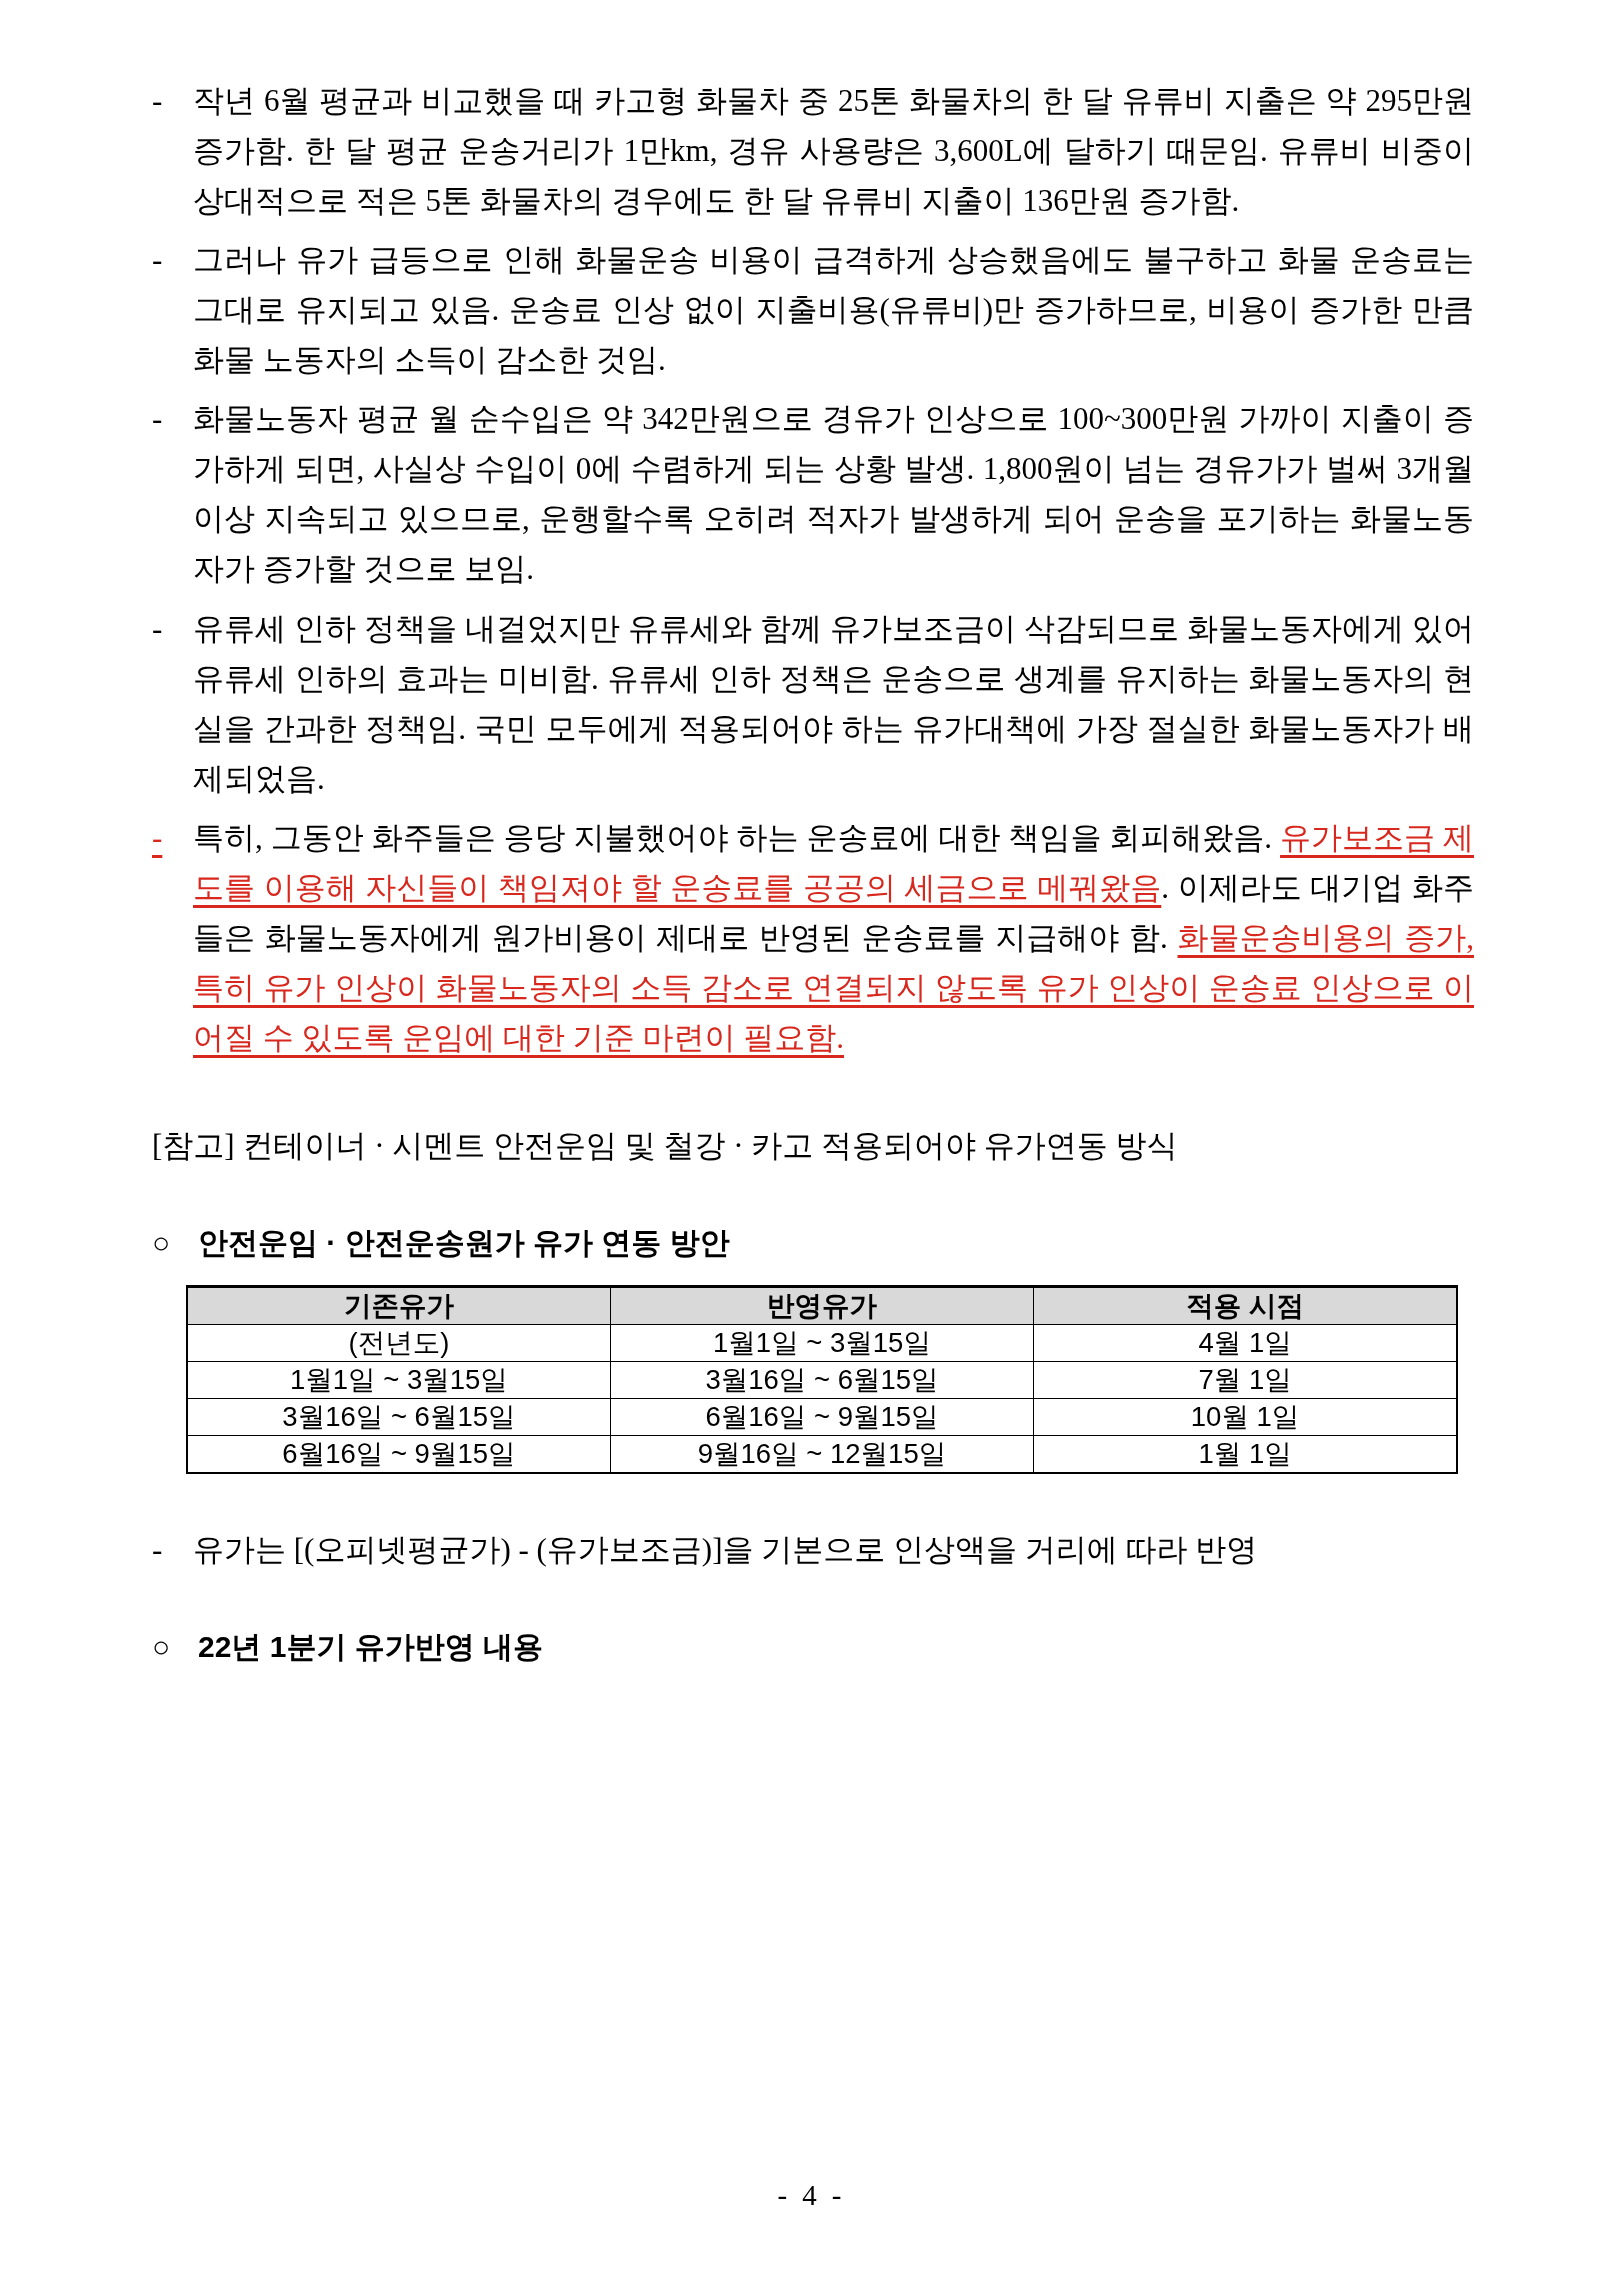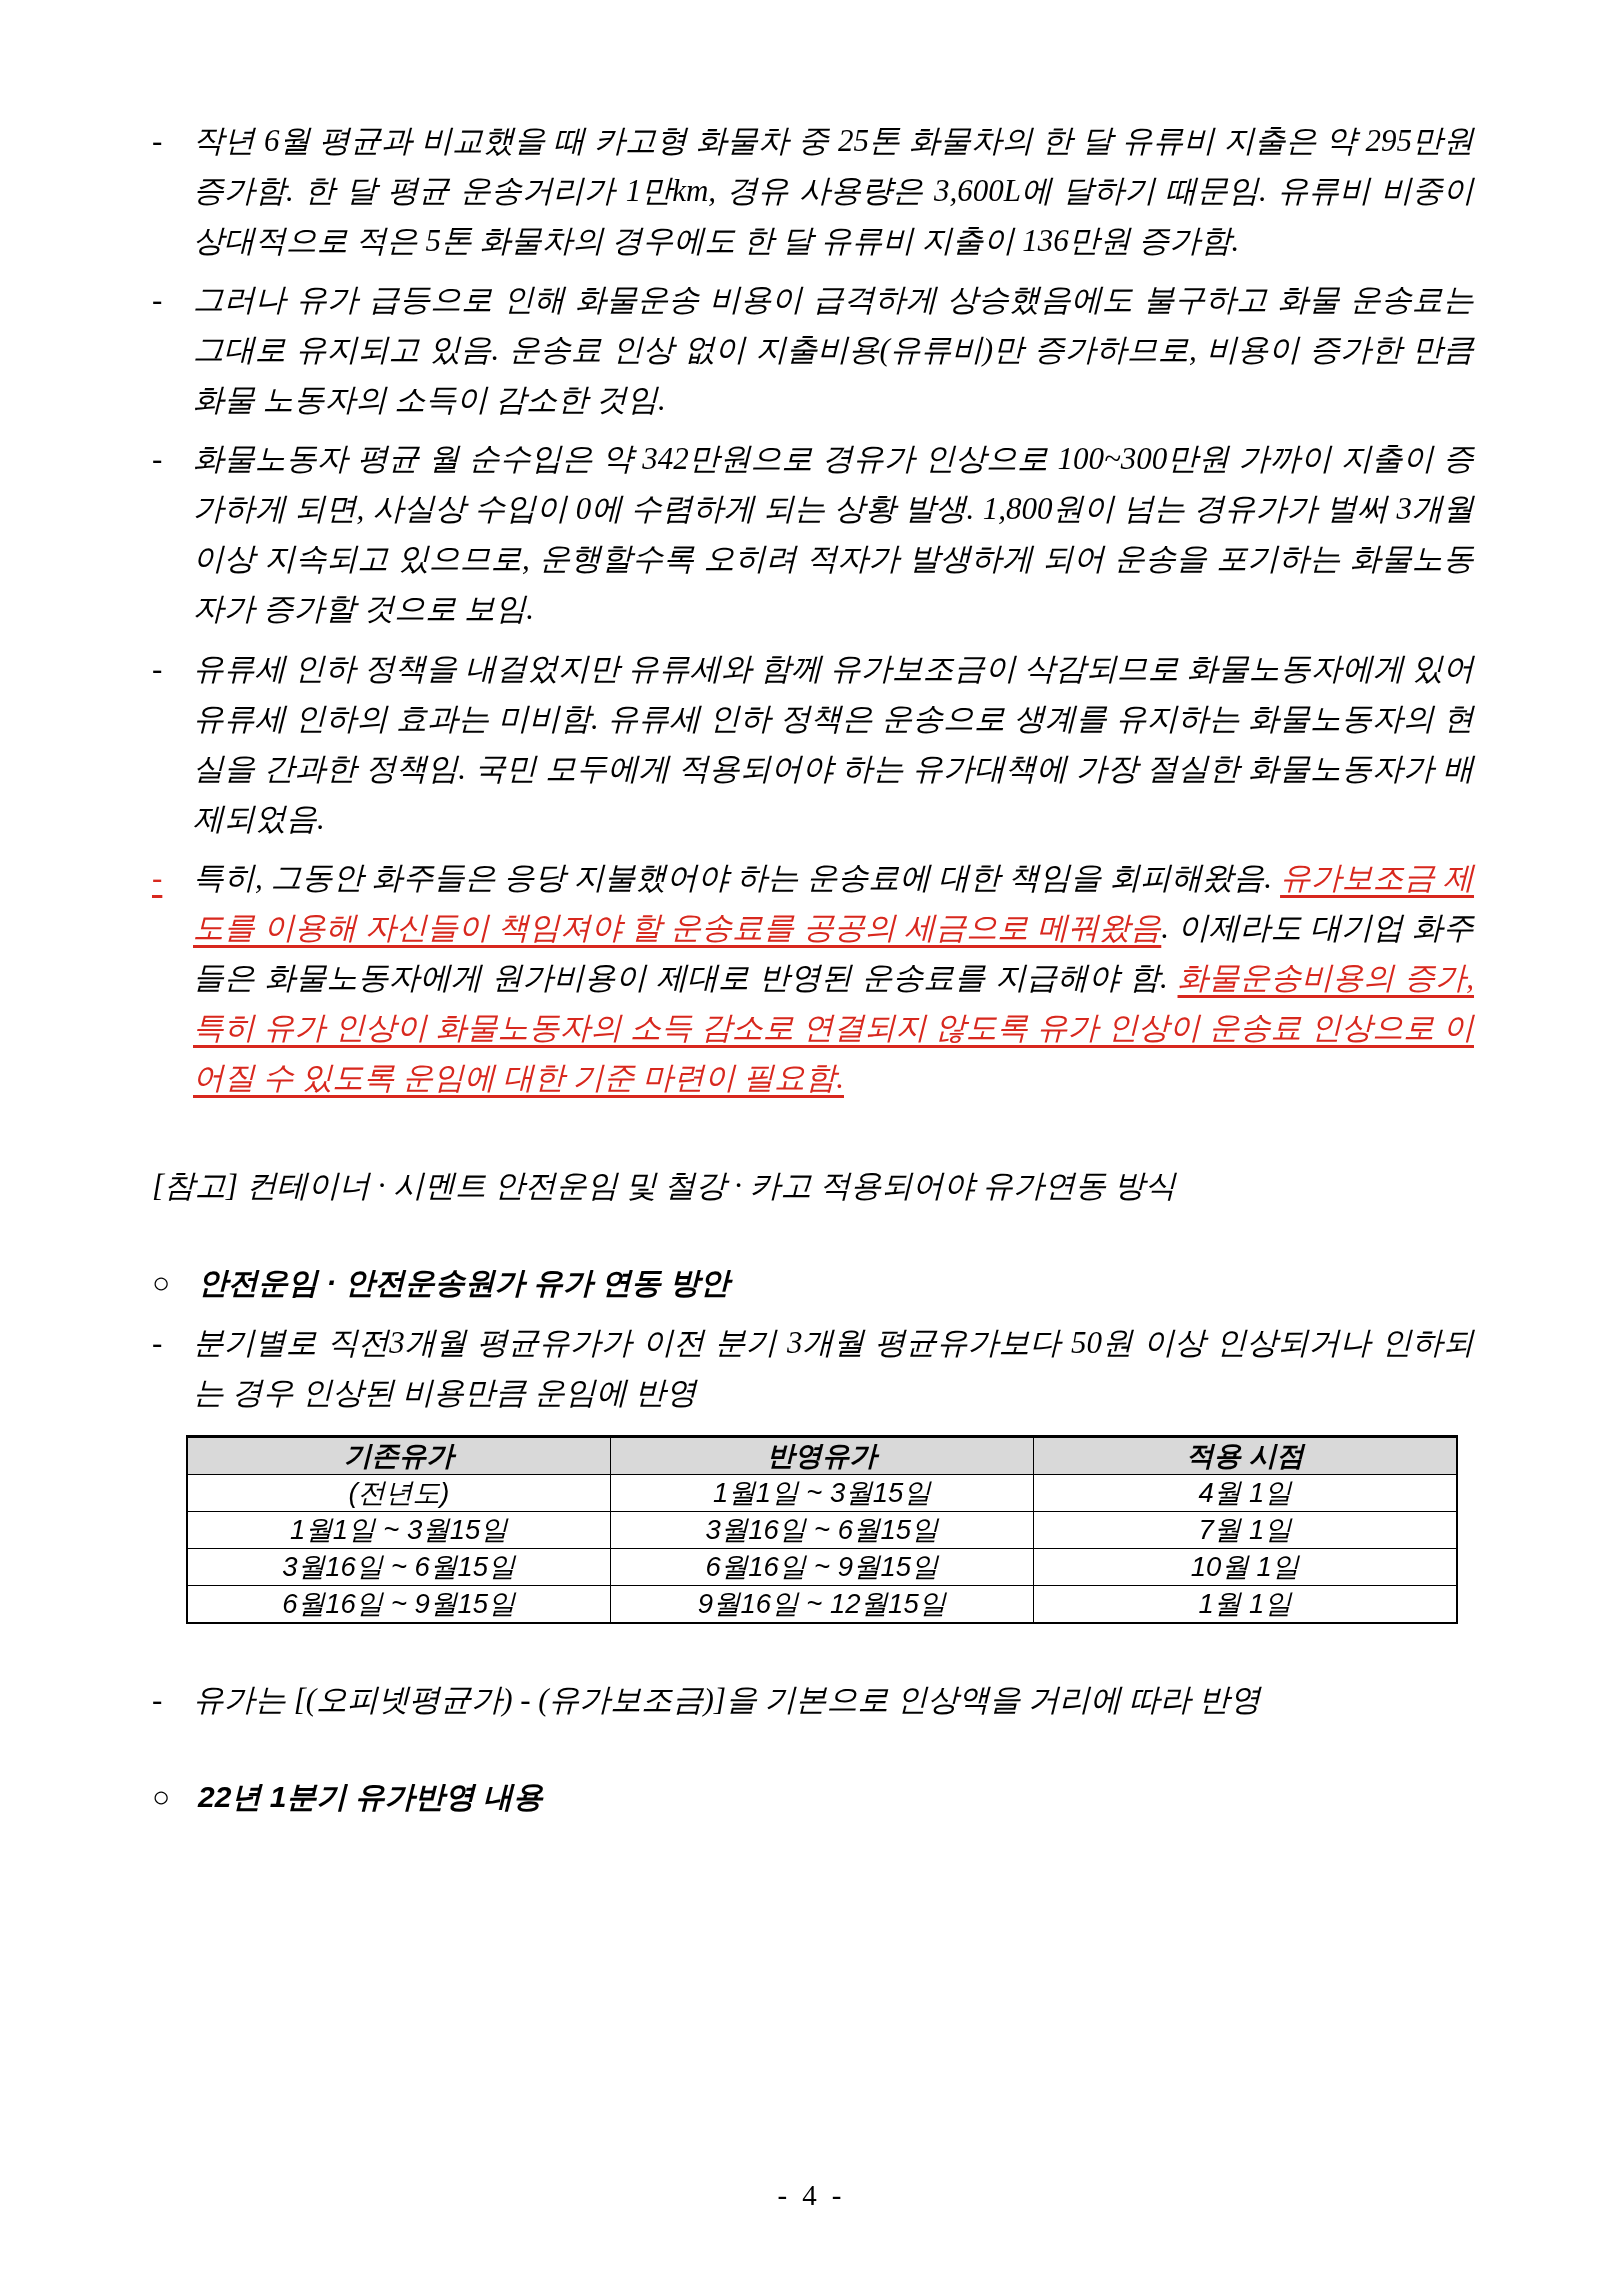--- a/index.html
+++ b/index.html
@@ -6,22 +6,21 @@
   html,body { background:#888; }
   .page {
     position:relative;
     width:1623px; height:2295px;
     background:#fff;
     color:#000;
     font-family:"Liberation Serif","DejaVu Serif",serif;
     overflow:hidden;
   }
   .content {
-    padding:116px 149px 0 152px;
-    font-style:italic;
+    padding:76px 149px 0 152px;
   }
   p.body {
     font-size:31px;
     line-height:50px;
     text-align:justify;
     padding-left:41px;
     text-indent:-41px;
     margin-bottom:9.2px;
   }
   span.marker {
@@ -103,21 +102,20 @@
 
     <p class="body"><span class="marker">-</span><span>유류세 인하 정책을 내걸었지만 유류세와 함께 유가보조금이 삭감되므로 화물노동자에게 있어 유류세 인하의 효과는 미비함. 유류세 인하 정책은 운송으로 생계를 유지하는 화물노동자의 현실을 간과한 정책임. 국민 모두에게 적용되어야 하는 유가대책에 가장 절실한 화물노동자가 배제되었음.</span></p>
 
     <p class="body"><span class="marker red-u">-</span><span>특히, 그동안 화주들은 응당 지불했어야 하는 운송료에 대한 책임을 회피해왔음. </span><span class="red-u">유가보조금 제도를 이용해 자신들이 책임져야 할 운송료를 공공의 세금으로 메꿔왔음</span><span>. 이제라도 대기업 화주들은 화물노동자에게 원가비용이 제대로 반영된 운송료를 지급해야 함. </span><span class="red-u">화물운송비용의 증가, 특히 유가 인상이 화물노동자의 소득 감소로 연결되지 않도록 유가 인상이 운송료 인상으로 이어질 수 있도록 운임에 대한 기준 마련이 필요함.</span></p>
 
 
     <p class="ref-title">[참고] 컨테이너 · 시멘트 안전운임 및 철강 · 카고 적용되어야 유가연동 방식</p>
 
     <p class="section-heading"><span class="circle-marker">○</span><span>안전운임 · 안전운송원가 유가 연동 방안</span></p>
 
-    <p class="body sub-bullet"><span class="marker">-</span><span>분기별로 직전3개월 평균유가가 이전 분기 3개월 평균유가보다 50원 이상 인상되거나 인하되는 경우 인상된 비용만큼 운임에 반영</span></p>
 
     <table class="fuel-table">
       <thead>
           <tr>
             <th>기존유가</th>
             <th>반영유가</th>
             <th>적용 시점</th>
           </tr>
         </thead>
       <tbody>

